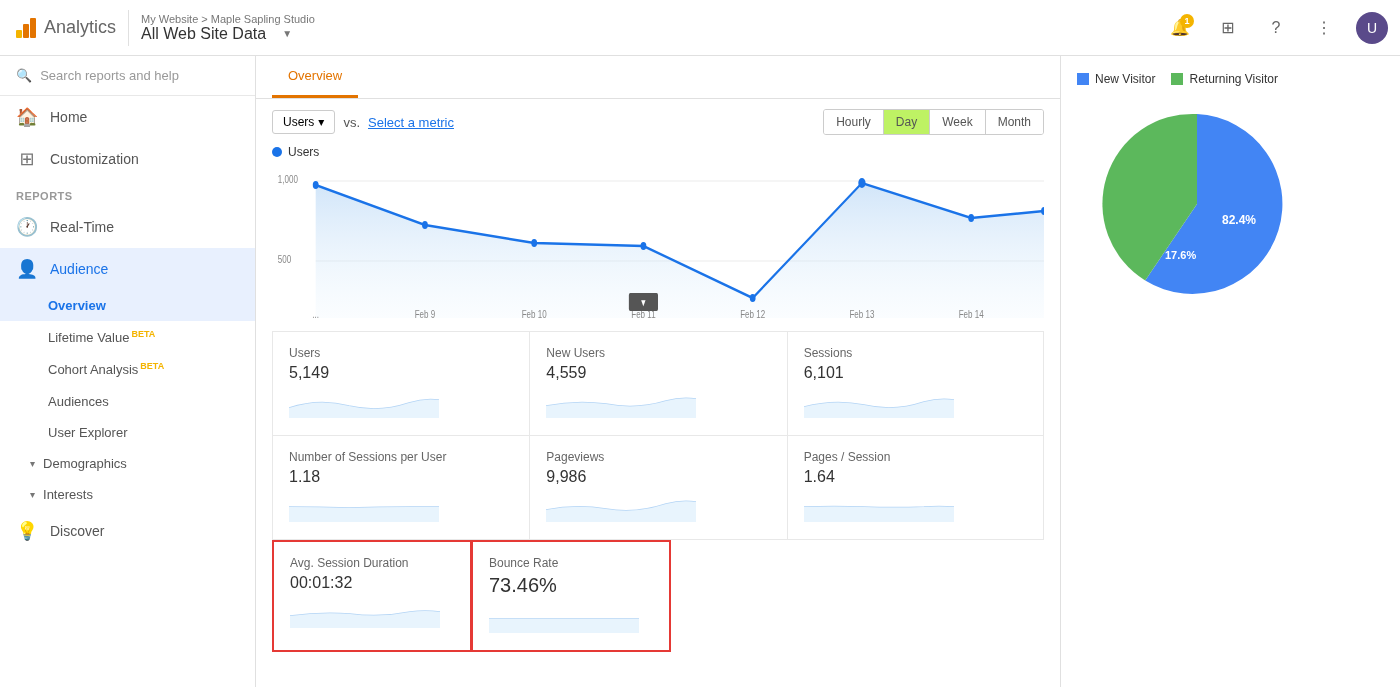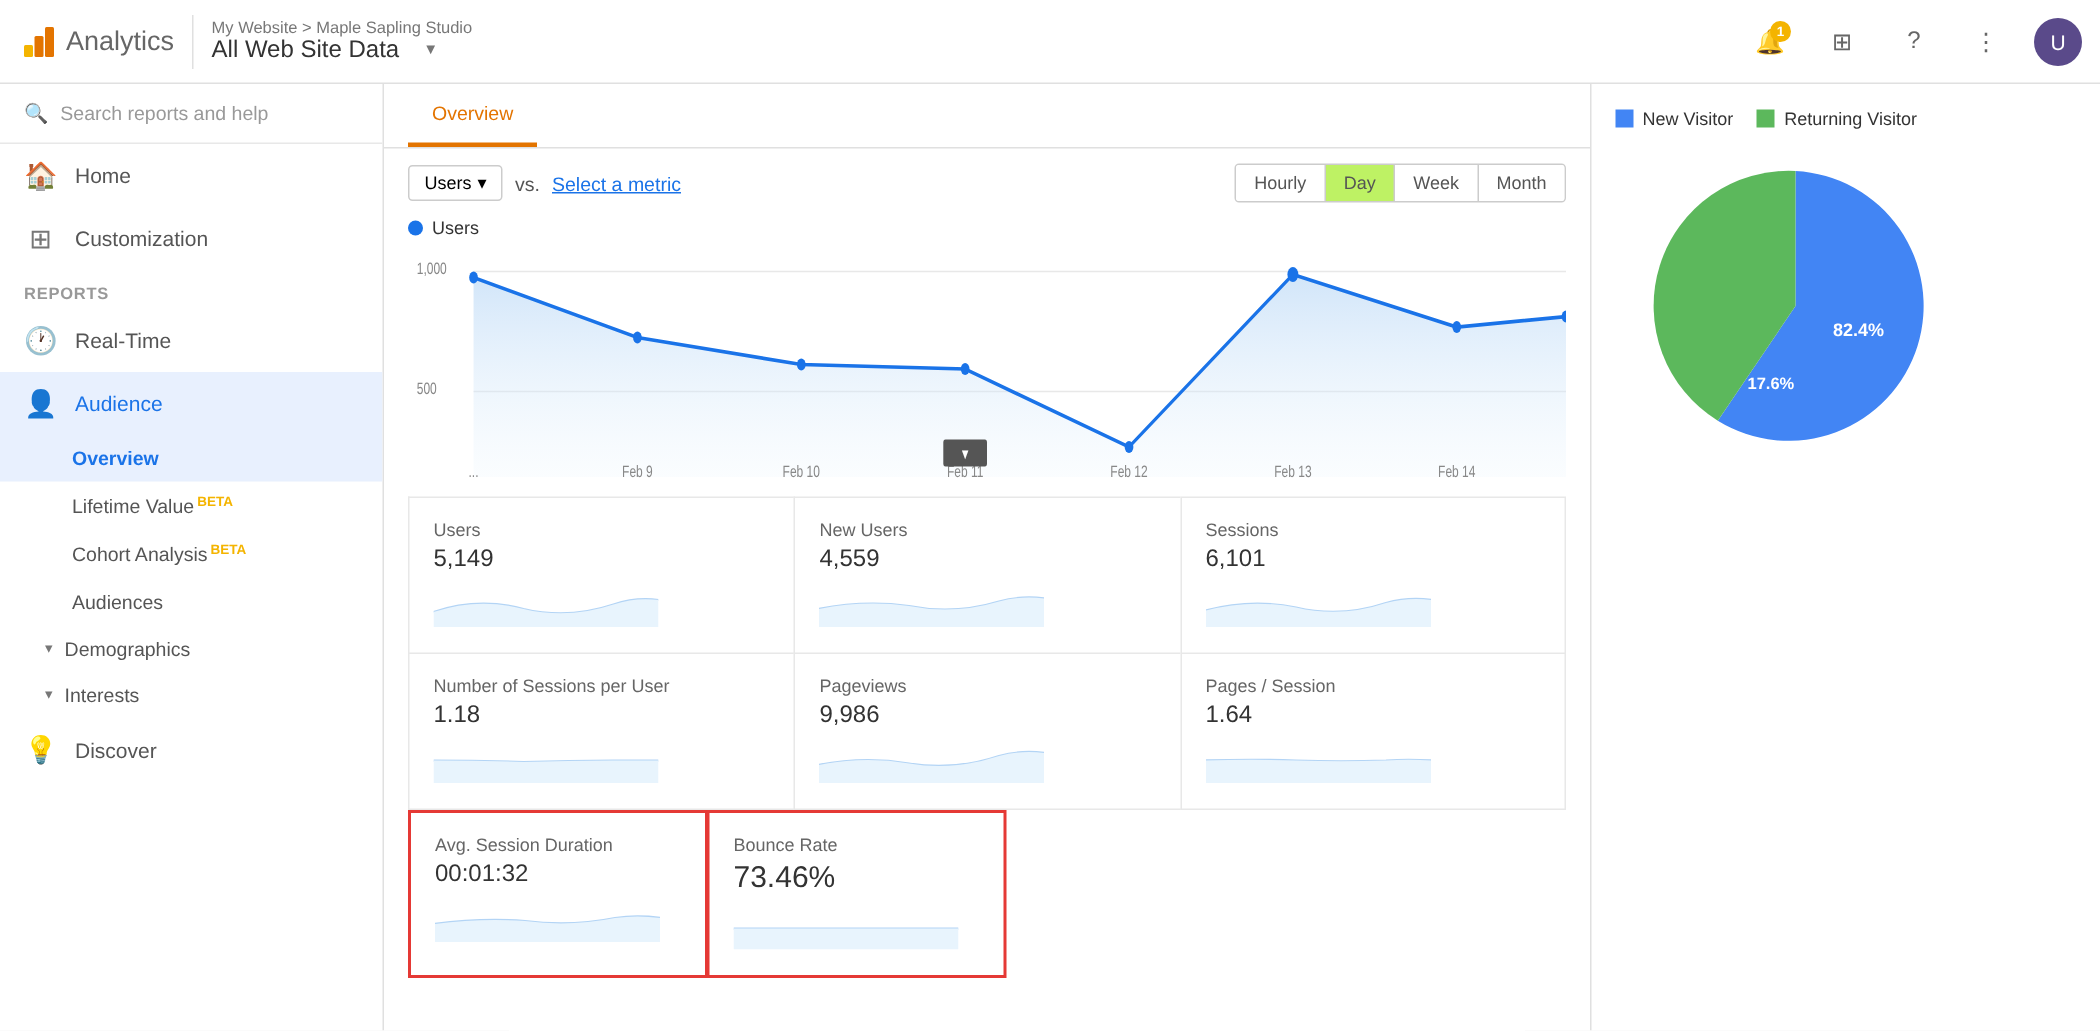--- a/index.html
+++ b/index.html
@@ -136,20 +136,21 @@
       <span>Real-Time</span>
     </div>
     <div class="sidebar-item active">
       <span class="icon">👤</span>
       <span>Audience</span>
     </div>
     <div class="sidebar-sub-item active">Overview</div>
     <div class="sidebar-sub-item">Lifetime Value<span class="beta-badge">BETA</span></div>
     <div class="sidebar-sub-item">Cohort Analysis<span class="beta-badge">BETA</span></div>
     <div class="sidebar-sub-item">Audiences</div>
+    <div class="sidebar-sub-item">User Explorer</div>
     <div class="sidebar-expandable">
       <span class="expand-arrow">▾</span>
       <span>Demographics</span>
     </div>
     <div class="sidebar-expandable">
       <span class="expand-arrow">▾</span>
       <span>Interests</span>
     </div>
     <div class="sidebar-item">
       <span class="icon">💡</span>

